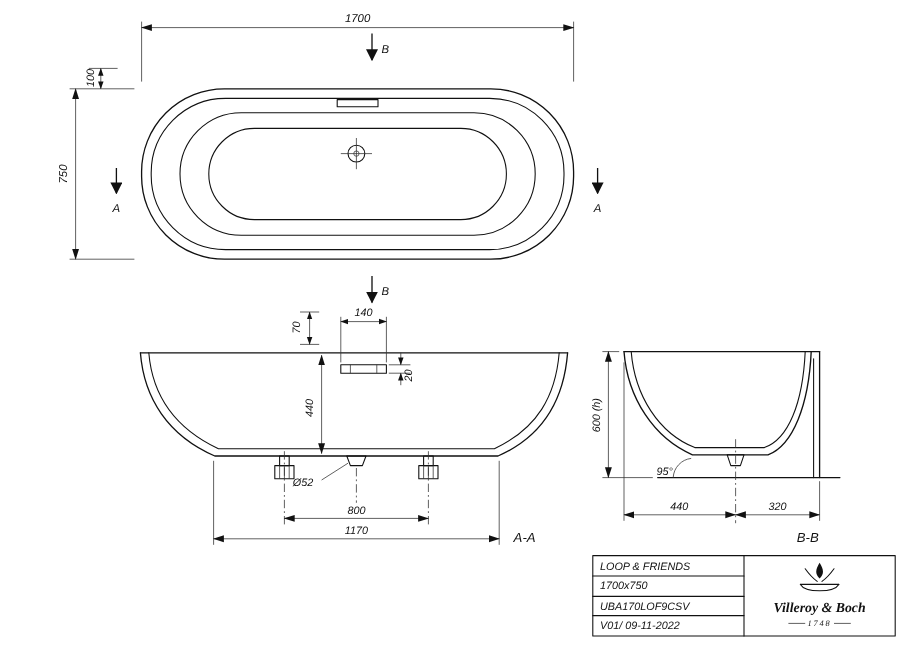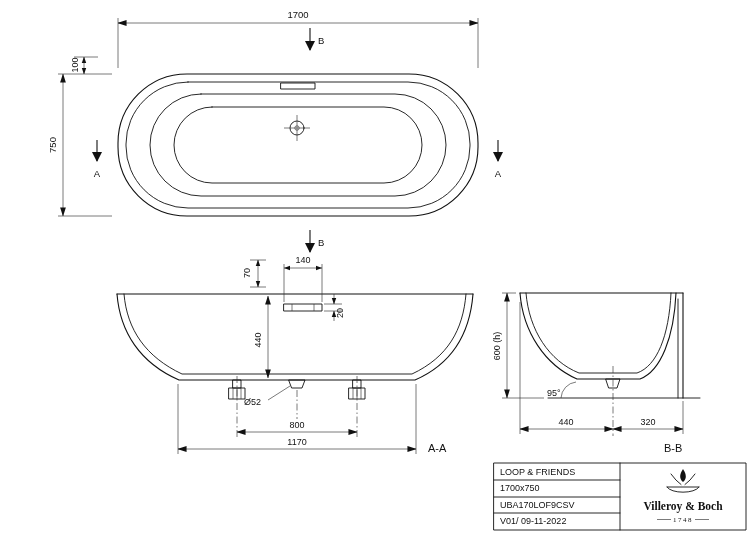--- a/index.html
+++ b/index.html
@@ -1,16 +1,16 @@
 <!DOCTYPE html>
 <html><head>
 <meta charset="utf-8">
 <style>
   html,body{margin:0;padding:0;background:#fff;}
-  .stage{position:relative;width:750px;height:539px;background:#ffffff;overflow:hidden;}
+  .stage{position:relative;width:750px;height:539px;background:#ffffff;overflow:hidden;font-style:italic;}
   svg{position:absolute;left:0;top:0;}
   .t9{font-family:"Liberation Sans",sans-serif;font-size:9px;fill:#111;stroke:none;}
   .t10{font-family:"Liberation Sans",sans-serif;font-size:9.5px;fill:#111;stroke:none;}
   .t11{font-family:"Liberation Sans",sans-serif;font-size:11px;fill:#111;stroke:none;}
   .mid{text-anchor:middle;}
   .outline{stroke:#111;stroke-width:1.1;fill:none;stroke-linecap:round;stroke-linejoin:round;}
   .outline2{stroke:#111;stroke-width:0.9;fill:none;stroke-linecap:round;stroke-linejoin:round;}
   .thin{stroke:#333;stroke-width:0.65;fill:none;}
   .center{stroke:#333;stroke-width:0.65;fill:none;stroke-dasharray:7 2.5 1.5 2.5;}
   .secline{stroke:#111;stroke-width:1.1;fill:none;}

